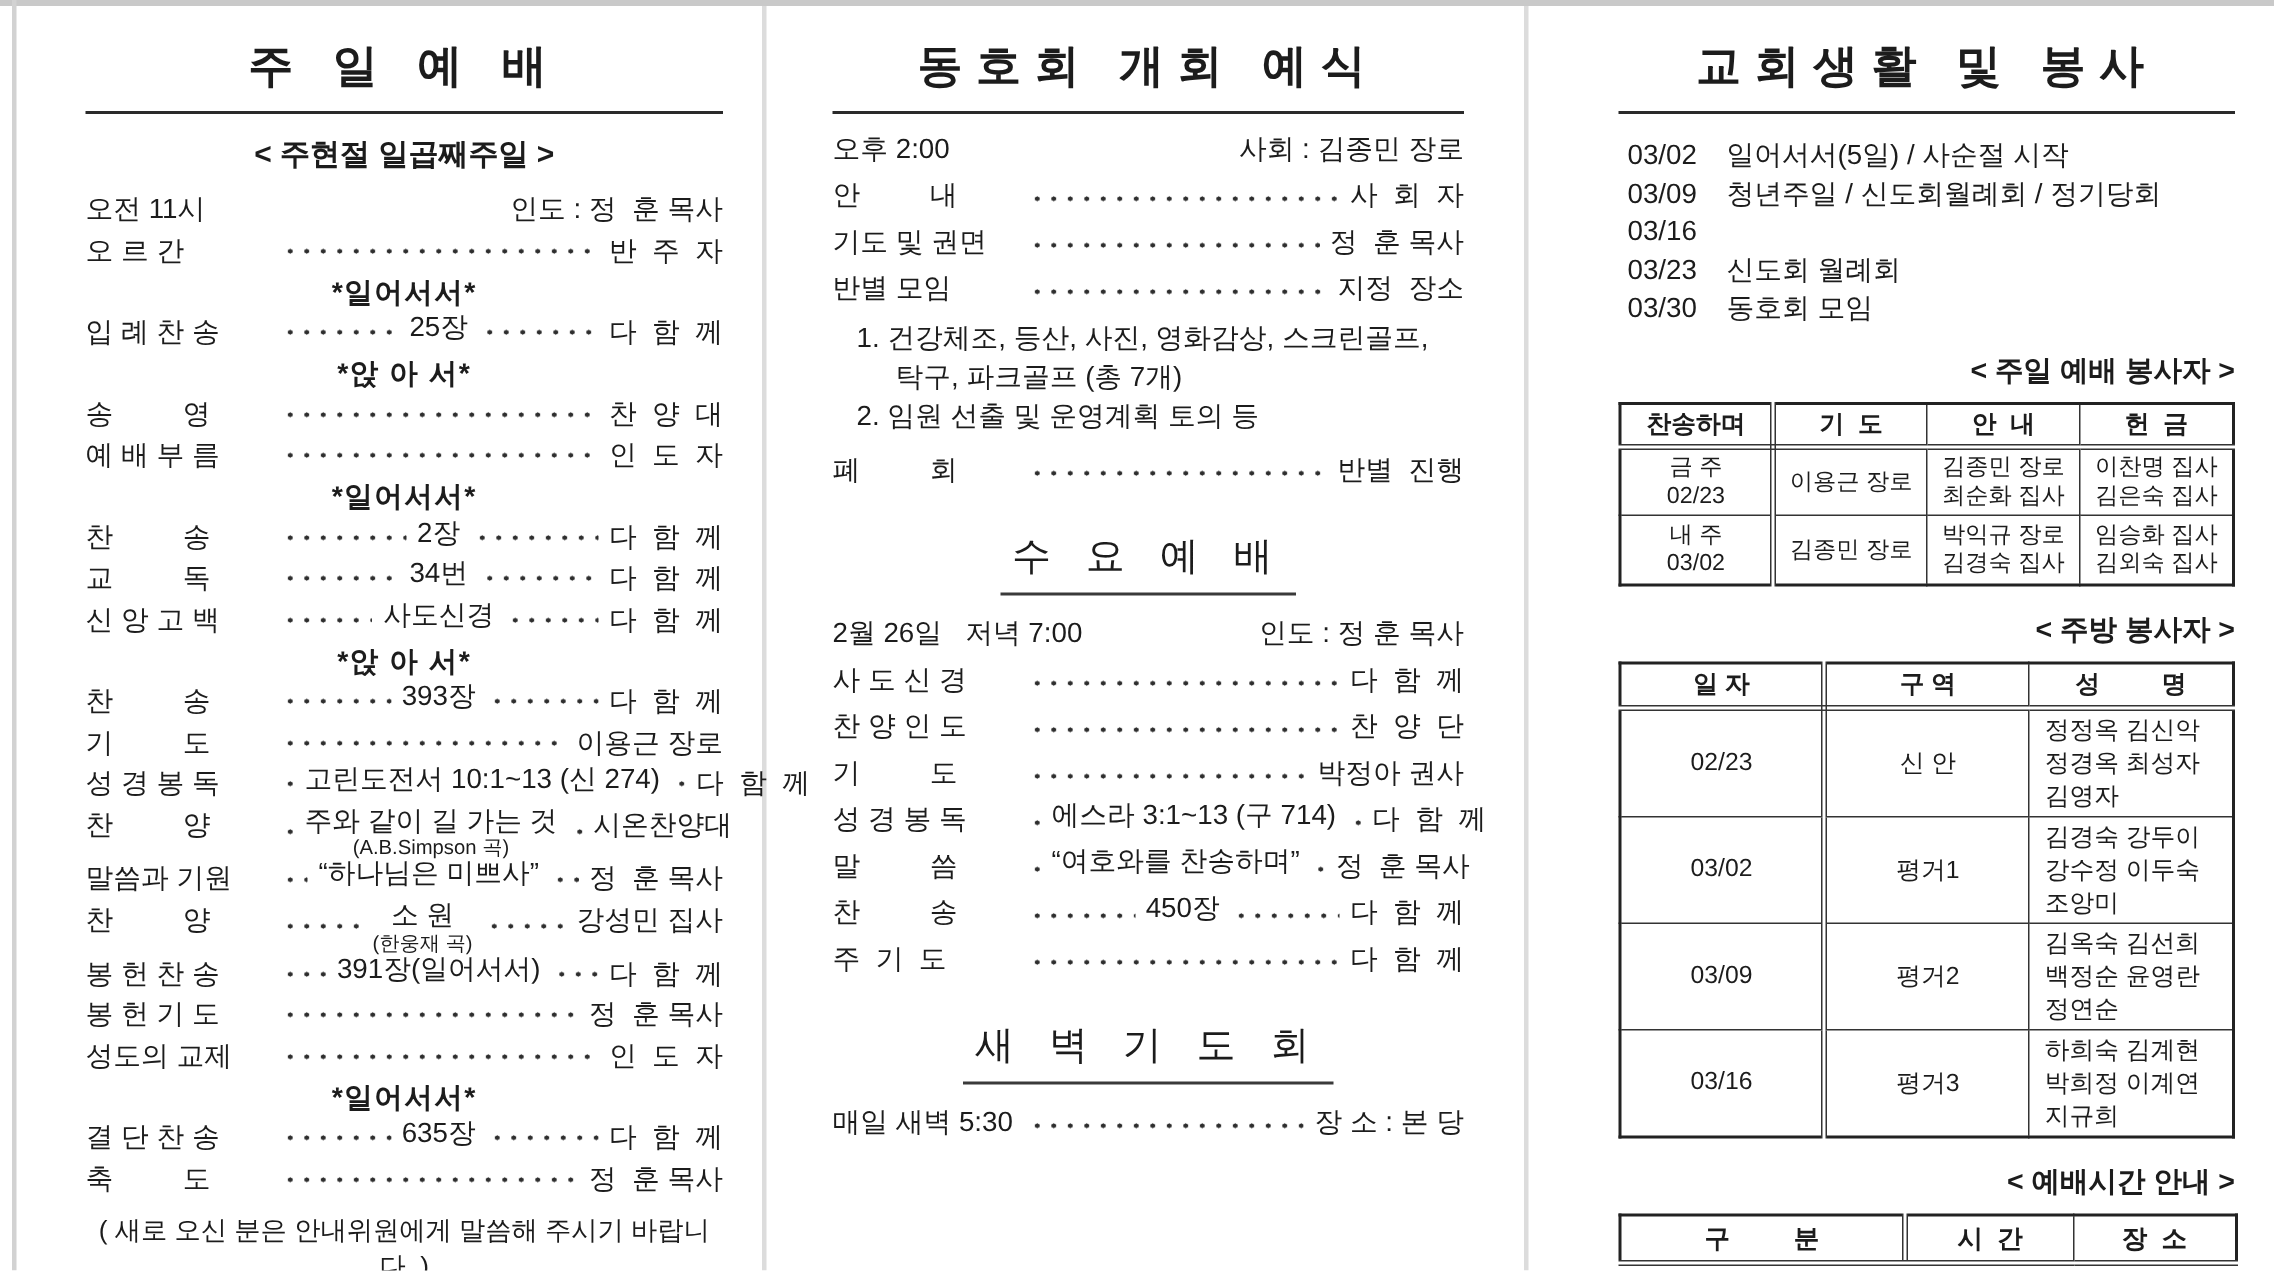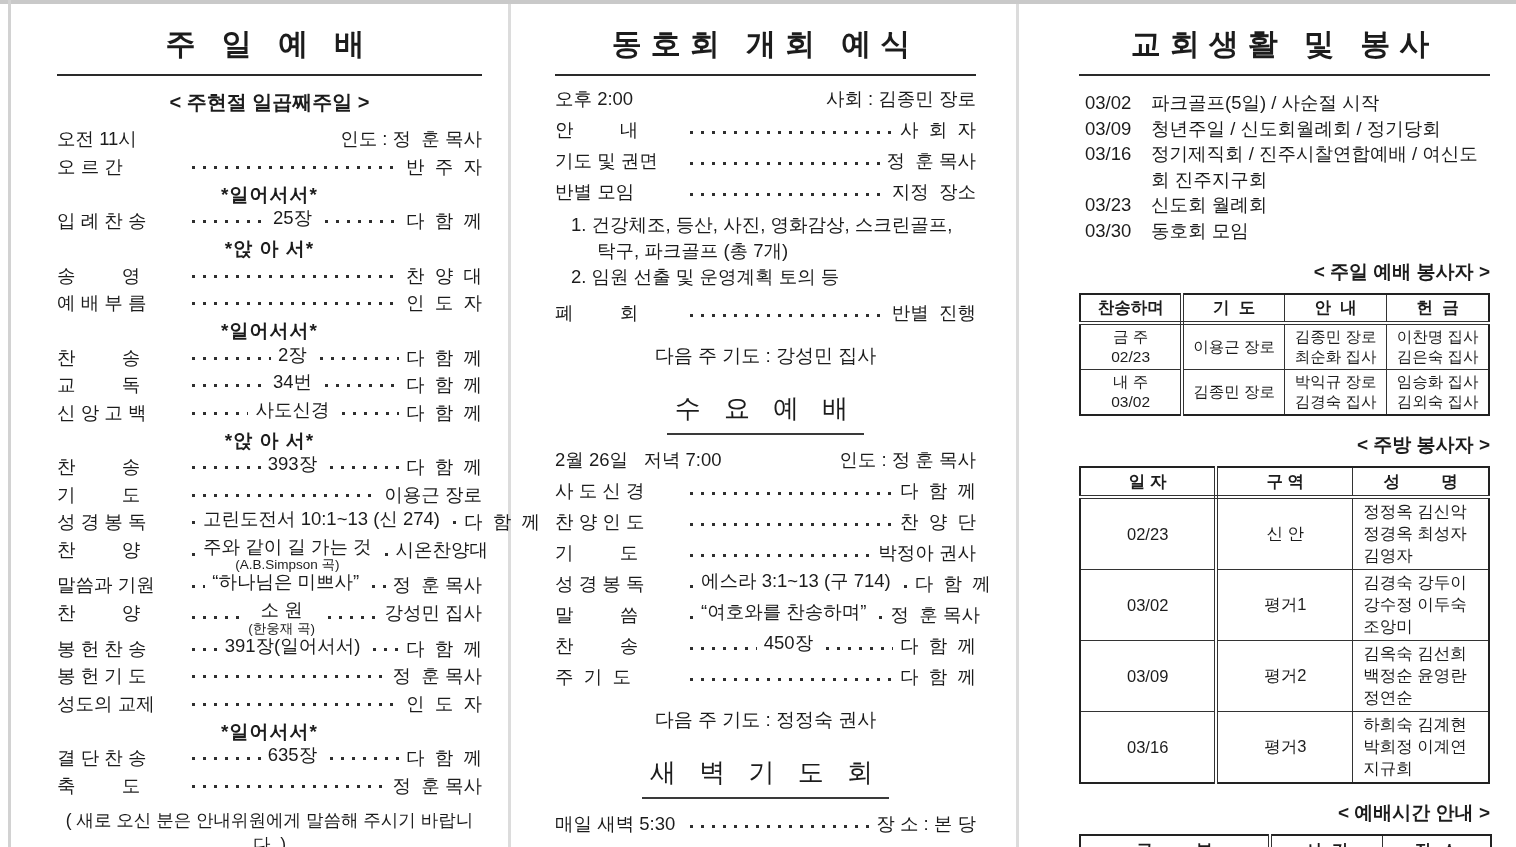--- a/index.html
+++ b/index.html
@@ -263,21 +263,20 @@
       <div class="litem">1. 건강체조, 등산, 사진, 영화감상, 스크린골프, 탁구, 파크골프 (총 7개)</div>
       <div class="litem">2. 임원 선출 및 운영계획 토의 등</div>
     </div>
   <div class="rows rows-mid">
       <div class="wrow">
         <span class="lbl">폐         회</span>
         <span class="dots"></span>
         <span class="rgt">반별  진행</span>
       </div>
     </div>
-  <div class="centerline">다음 주 기도 : 강성민 집사</div>
   <div class="subhead-wrap">
     <span class="subhead">수 요 예 배</span>
   </div>
   <div class="rows rows-mid">
       <div class="wrow plain">
         <span class="lbl">2월 26일   저녁 7:00</span>
         <span class="rgt">인도 : 정 훈 목사</span>
       </div>
       <div class="wrow">
         <span class="lbl">사 도 신 경</span>
@@ -320,48 +319,46 @@
         </span>
         <span class="dots"></span>
         <span class="rgt">다  함  께</span>
       </div>
       <div class="wrow">
         <span class="lbl">주  기  도</span>
         <span class="dots"></span>
         <span class="rgt">다  함  께</span>
       </div>
     </div>
-  <div class="centerline">다음 주 기도 : 정정숙 권사</div>
   <div class="subhead-wrap">
     <span class="subhead">새 벽 기 도 회</span>
   </div>
   <div class="rows rows-mid">
       <div class="wrow">
         <span class="lbl">매일 새벽 5:30</span>
         <span class="dots"></span>
         <span class="rgt">장 소 : 본 당</span>
       </div>
     </div>
 </div>
 
 <div class="col col-right">
   <div class="btitle">교회생활 및 봉사</div>
   <div class="rule"></div>
   <div class="events">
       <div class="event">
         <span class="edate">03/02</span>
-        <span class="etext">파크골프(5일) / 사순절 시작</span>
+        <span class="etext">일어서서(5일) / 사순절 시작</span>
       </div>
       <div class="event">
         <span class="edate">03/09</span>
         <span class="etext">청년주일 / 신도회월례회 / 정기당회</span>
       </div>
       <div class="event">
         <span class="edate">03/16</span>
-        <span class="etext">정기제직회 / 진주시찰연합예배 / 여신도회 진주지구회</span>
       </div>
       <div class="event">
         <span class="edate">03/23</span>
         <span class="etext">신도회 월례회</span>
       </div>
       <div class="event">
         <span class="edate">03/30</span>
         <span class="etext">동호회 모임</span>
       </div>
     </div>

